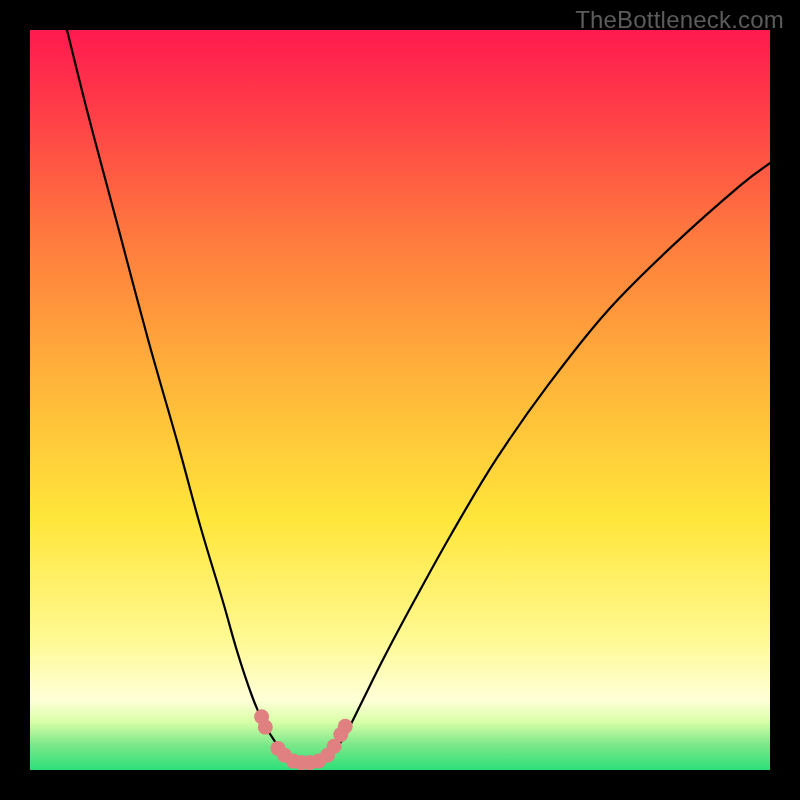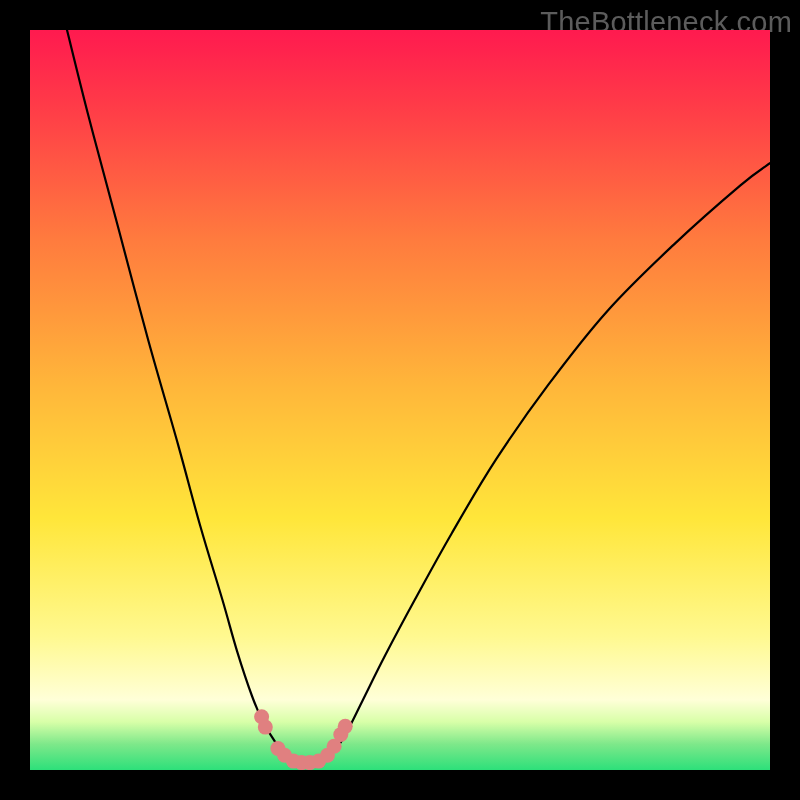--- a/index.html
+++ b/index.html
@@ -14,23 +14,23 @@
     position: absolute;
     left: 30px;
     top: 30px;
     width: 740px;
     height: 740px;
     overflow: hidden;
   }
   .watermark {
     position: absolute;
     top: 6px;
-    right: 8px;
+    right: 16px;
     font-family: Arial, Helvetica, sans-serif;
-    font-size: 29px;
+    font-size: 24px;
     color: #5c5c5c;
     letter-spacing: 0.2px;
     font-weight: 500;
   }
   svg { display: block; }
 </style>
 </head>
 <body>
 
 <div class="frame">

